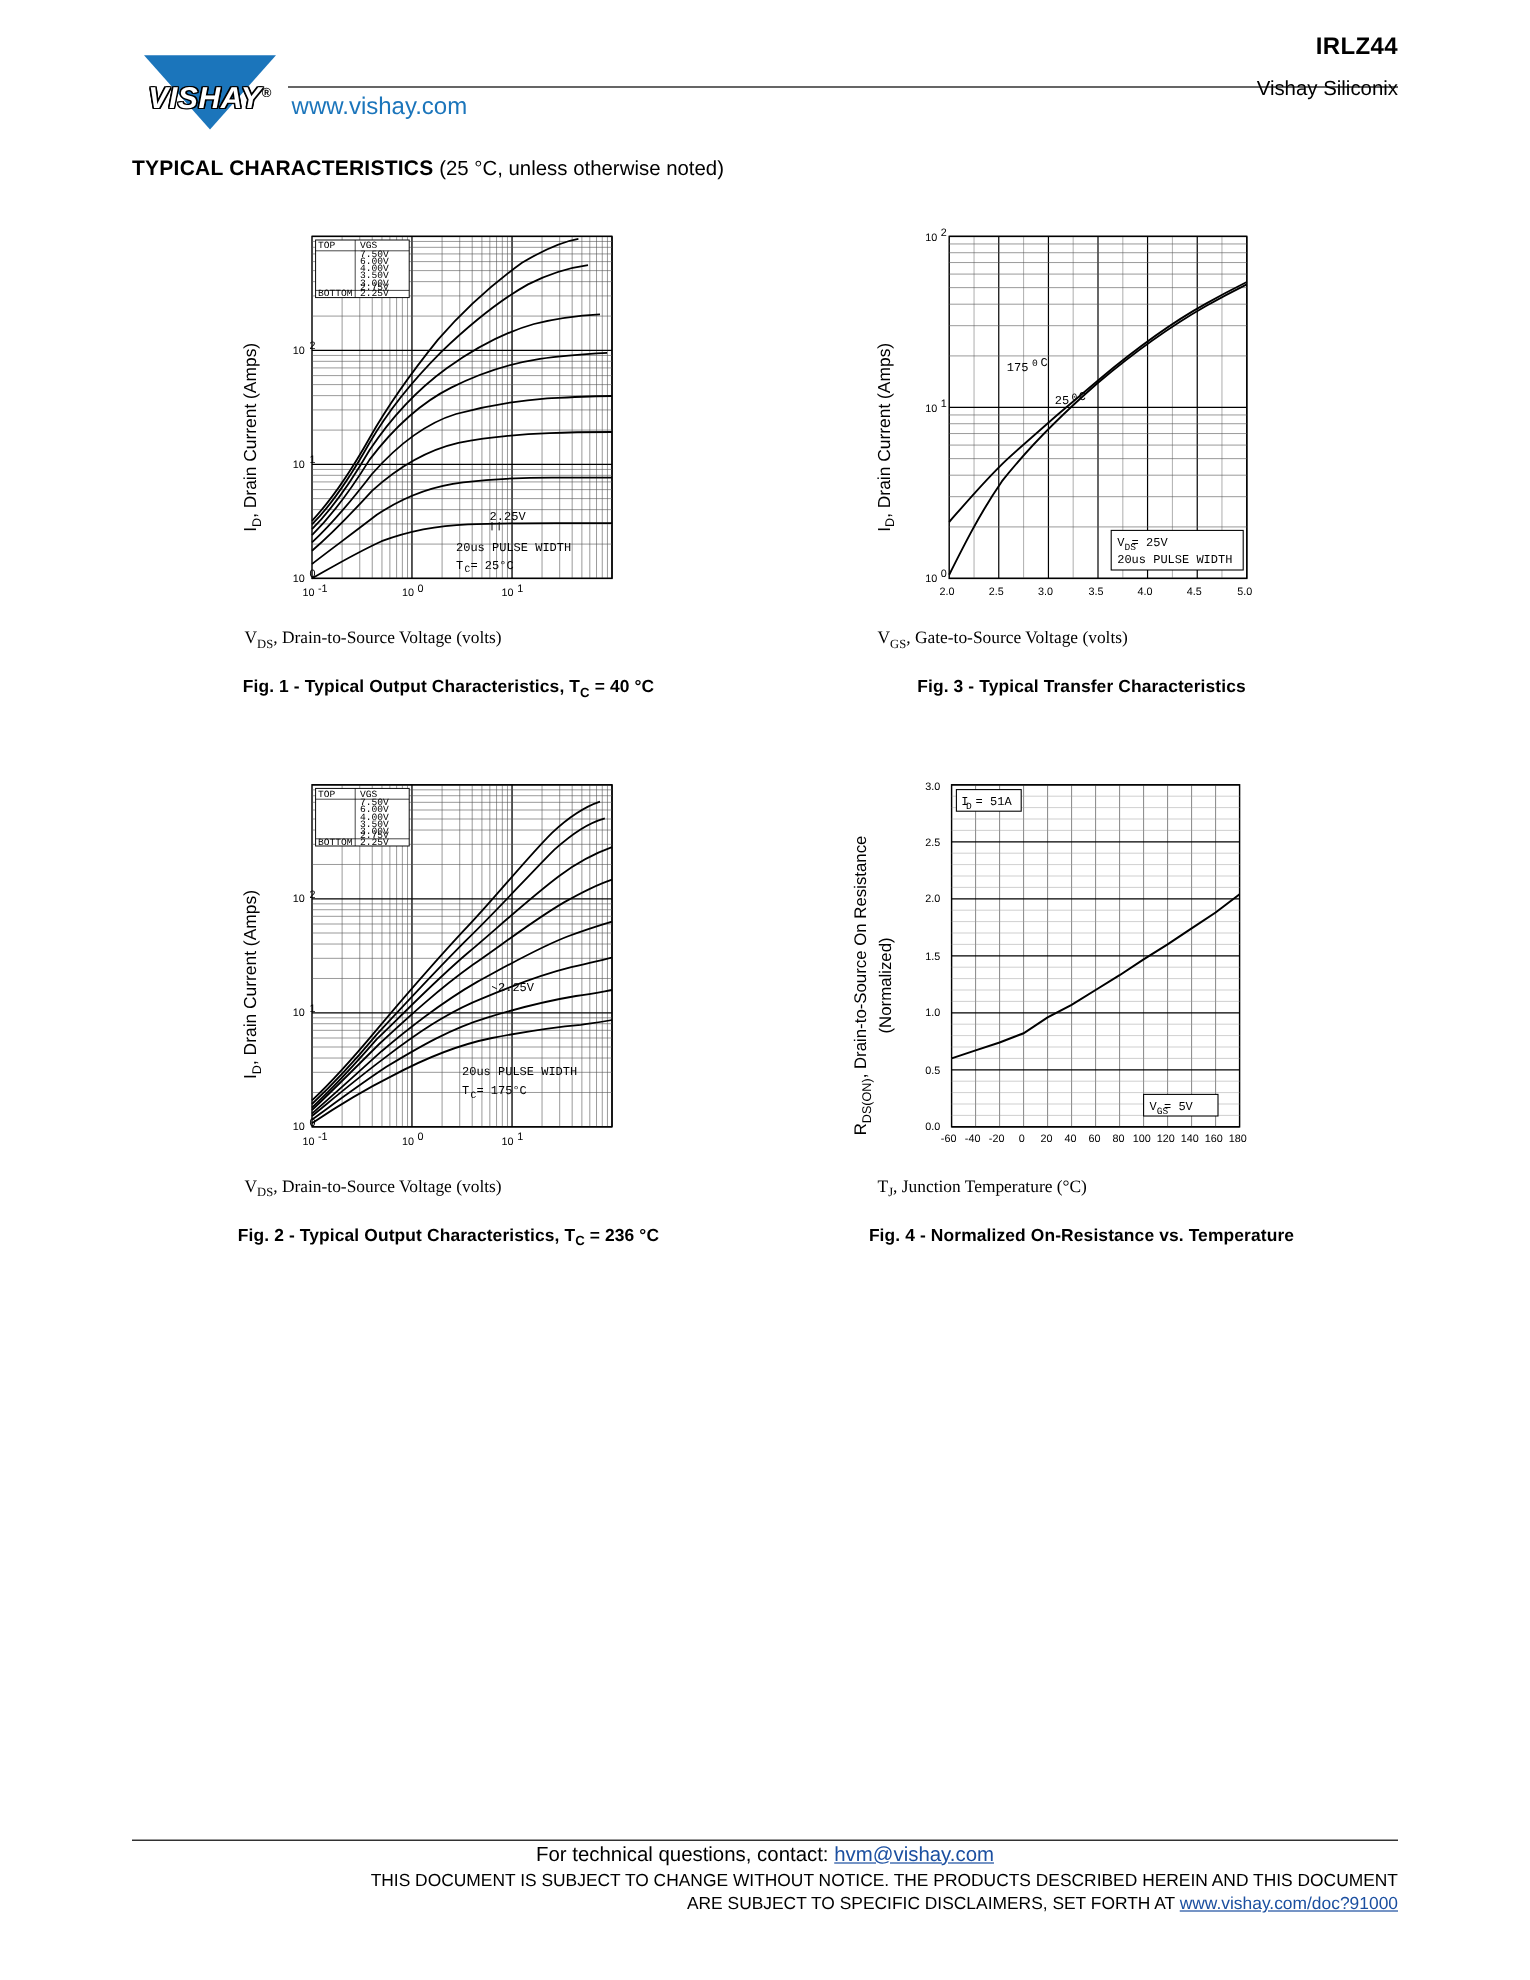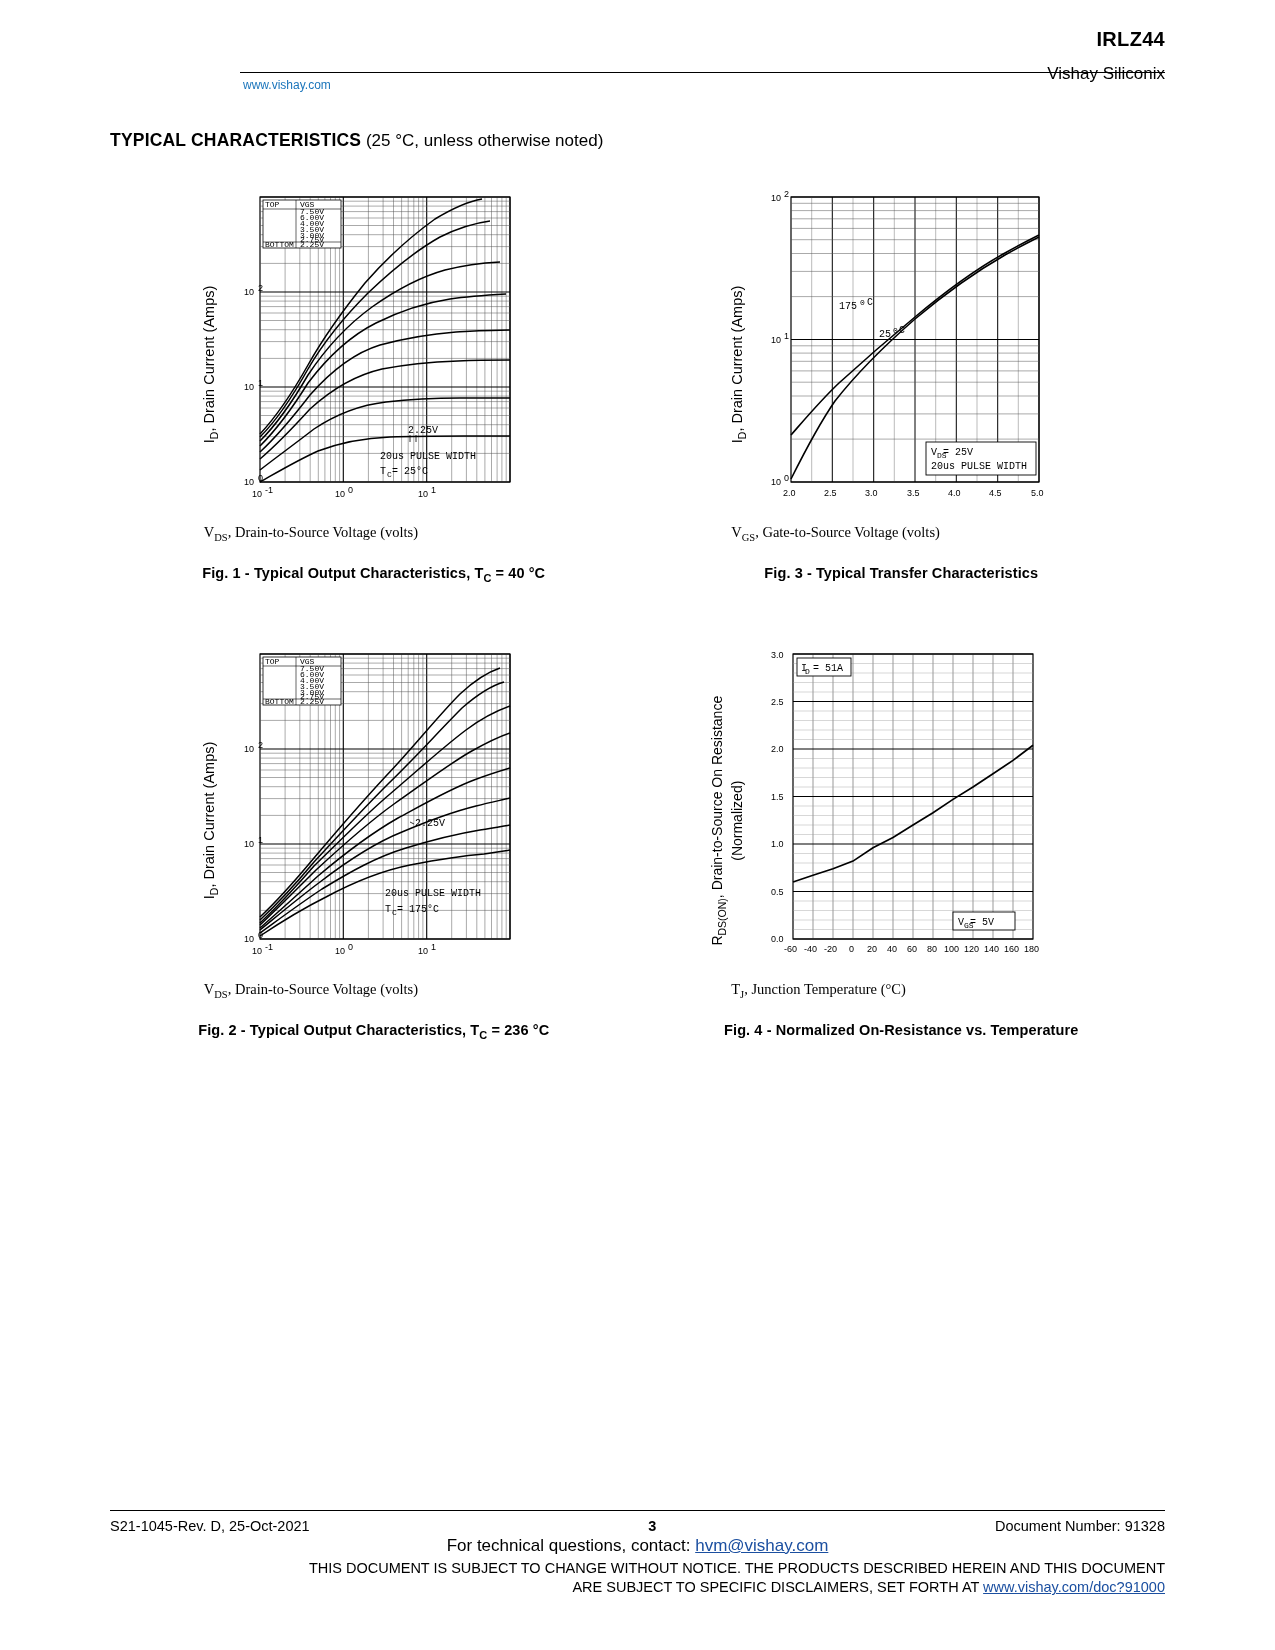--- a/index.html
+++ b/index.html
@@ -81,21 +81,21 @@
     position: absolute;
     left: 130px;
     right: 0;
     top: 72px;
     border-top: 1.6px solid #000;
   }
   .url {
     position: absolute;
     left: 133px;
     top: 78px;
-    font-size: 12px;
+    font-size: 20px;
     color: #1b75bb;
   }
   .brand {
     position: absolute;
     right: 0;
     top: 64px;
     font-size: 17px;
   }
 
   
@@ -215,20 +215,24 @@
     margin-top: 3px;
     line-height: 1.35;
   }
 </style>
 </head>
 <body>
 
 <div class="page">
 
   <div class="header">
+    <div class="logo-wrap">
+      <div class="logo-tri"></div>
+      <div class="logo-text"><span>VISHAY</span><span class="logo-r">®</span></div>
+    </div>
     <div class="head-rule"></div>
     <div class="url">www.vishay.com</div>
     <div class="part-number">IRLZ44</div>
     <div class="brand">Vishay Siliconix</div>
   </div>
 
   <div class="section-title">
     <b>TYPICAL CHARACTERISTICS</b><span> (25 °C, unless otherwise noted)</span>
   </div>
 
@@ -672,25 +676,20 @@
         </svg>
         <div class="xlabel"><span>T</span><sub>J</sub><span>, Junction Temperature (°C)</span></div>
       </div>
       <div class="caption"><span>Fig. 4 - Normalized On-Resistance vs. Temperature</span></div>
     </div>
 
   </div>
 
   <div class="footer">
     <div class="footer-rule"></div>
-    <div class="footer-row1">
-      <span>S21-1045-Rev. D, 25-Oct-2021</span>
-      <span class="footer-page">3</span>
-      <span>Document Number: 91328</span>
-    </div>
     <div class="footer-center">
       <span>For technical questions, contact: </span><a href="#">hvm@vishay.com</a>
     </div>
     <div class="footer-legal">
       <span>THIS DOCUMENT IS SUBJECT TO CHANGE WITHOUT NOTICE. THE PRODUCTS DESCRIBED HEREIN AND THIS DOCUMENT</span><br>
       <span>ARE SUBJECT TO SPECIFIC DISCLAIMERS, SET FORTH AT </span><a href="#">www.vishay.com/doc?91000</a>
     </div>
   </div>
 
 </div>

